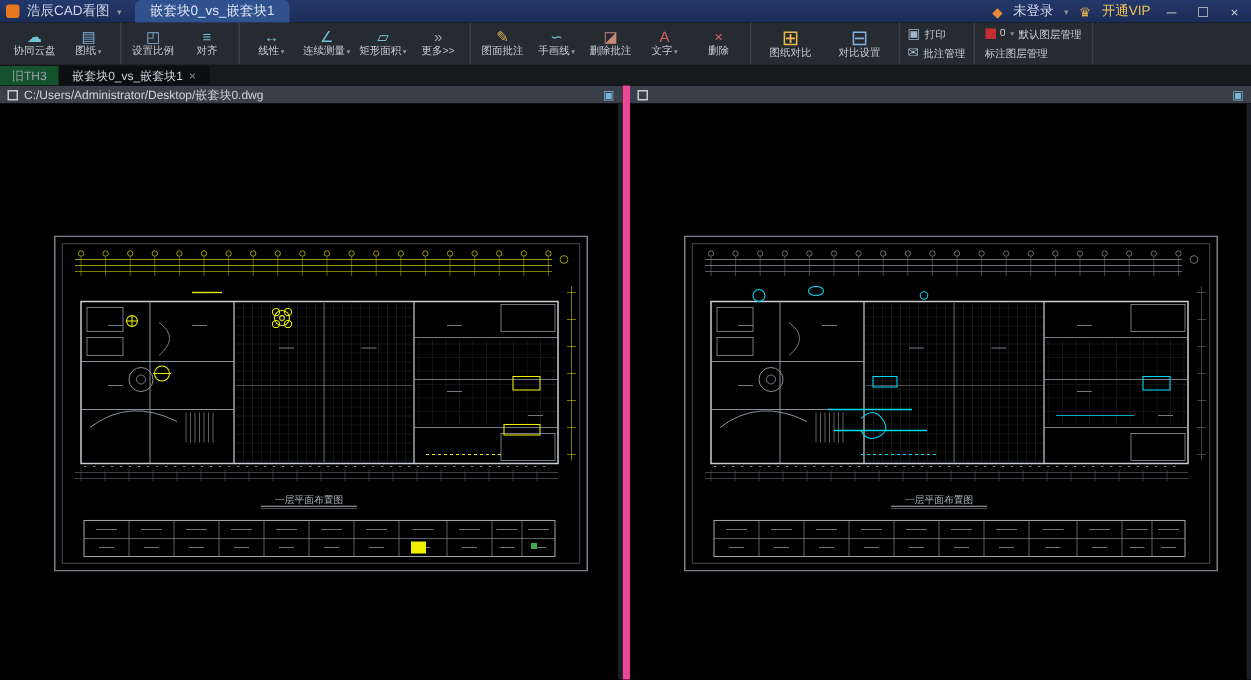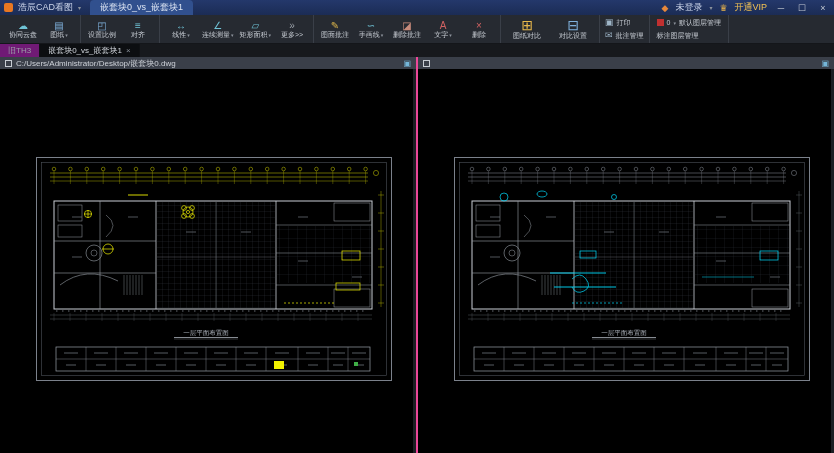--- a/index.html
+++ b/index.html
@@ -22,27 +22,27 @@
   .lb-row{display:flex;align-items:center;gap:1px;font-size:7px;line-height:8px;color:#c6cbd2;white-space:nowrap;}
   .caret{font-size:5px;color:#8d939c;}
   .tb-stack{display:flex;flex-direction:column;justify-content:center;gap:3px;padding:0 5px;}
   .stack-row{display:flex;align-items:center;gap:3px;font-size:7px;color:#c6cbd2;white-space:nowrap;}
   .stack-row .ic{font-size:9px;line-height:9px;}
   .layer-block{display:flex;flex-direction:column;justify-content:center;gap:3px;padding:0 7px;}
   .layer-row{display:flex;align-items:center;gap:3px;font-size:7px;color:#c6cbd2;white-space:nowrap;}
   .swatch{width:7px;height:7px;display:inline-block;flex:0 0 auto;}
   
   .tabbar{height:13px;background:#17191d;display:flex;align-items:stretch;}
-  .tab{display:flex;align-items:center;gap:4px;padding:0 8px;font-size:8px;color:#9aa0a8;background:#701a75;border-right:1px solid #0f1114;white-space:nowrap;}
+  .tab{display:flex;align-items:center;gap:4px;padding:0 8px;font-size:8px;color:#9aa0a8;background:#14532d;border-right:1px solid #0f1114;white-space:nowrap;}
   .tab.active{background:#0c0e11;color:#d2d6dc;}
   .tab .close{font-size:8px;color:#878d96;}
   
   .panels{display:flex;height:397px;}
   .panel{width:416px;position:relative;overflow:hidden;background:#000;}
-  .panel:first-child{border-right:2px solid #ec4899;}
+  .panel:first-child{border-right:5px solid #ec4899;}
   .panel-header{height:12px;background:#3a3f49;display:flex;align-items:center;gap:4px;padding:0 5px;font-size:8px;color:#ced2d9;white-space:nowrap;}
   .dwg-icon{width:5px;height:5px;border:1px solid #c7ccd3;flex:0 0 auto;}
   .header-right{margin-left:auto;font-size:8px;}
   .canvas{position:absolute;left:0;right:0;top:12px;bottom:0;background:#000;}
   .plan-wrap{position:absolute;left:36px;top:88px;width:356px;height:224px;}
   .scroll-strip{position:absolute;right:0;top:0;bottom:0;width:3px;background:#1b1e23;}
 </style>
 </head>
 <body>
 

